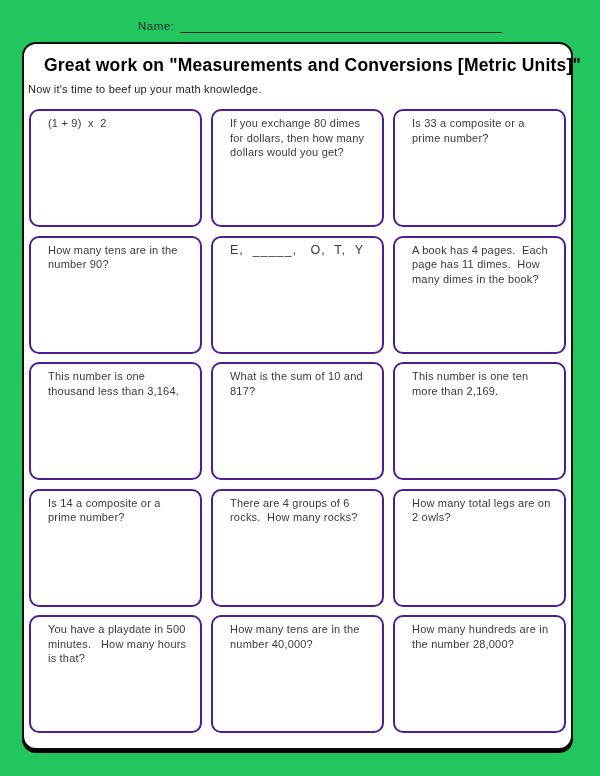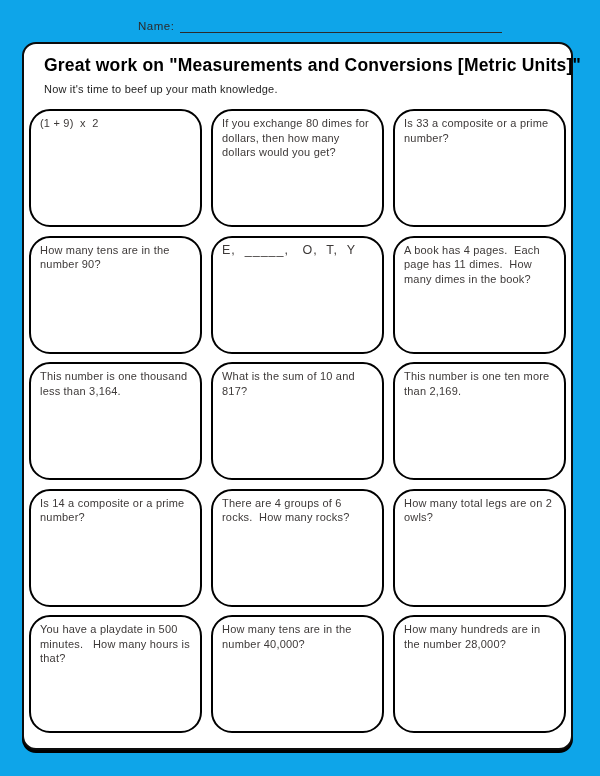--- a/index.html
+++ b/index.html
@@ -1,20 +1,20 @@
 <!DOCTYPE html>
 <html><head>
 <meta charset="utf-8">
 <style>
   html, body { margin: 0; padding: 0; background: #ffffff; }
   .page {
     position: relative;
     width: 600px;
     height: 776px;
-    background: #0ea5e9;
+    background: #22c55e;
     font-family: "Liberation Sans", sans-serif;
     overflow: hidden;
   }
 
   
   .name-row {
     position: absolute;
     left: 138px;
     top: 20px;
     display: flex;
@@ -50,41 +50,41 @@
   }
   .title {
     margin-left: 20px;
     font-size: 17.5px;
     font-weight: bold;
     color: #000000;
     white-space: nowrap;
     letter-spacing: 0.2px;
   }
   .subtitle {
-    margin-left: 20px;
+    margin-left: 4px;
     margin-top: 7px;
     font-size: 11px;
     color: #1d1d1d;
     letter-spacing: 0.2px;
   }
 
   
   .grid {
     margin: 14px 5px 0 5px;
     display: grid;
     grid-template-columns: repeat(3, 1fr);
     grid-auto-rows: 118px;
     gap: 8.5px 9px;
   }
   .card {
-    border: 2px solid #000000;
-    border-radius: 21px;
+    border: 2px solid #4c1d95;
+    border-radius: 10px;
     background: #ffffff;
     box-sizing: border-box;
-    padding: 5px 8px 5px 9px;
+    padding: 5px 8px 5px 17px;
     overflow: hidden;
   }
   .card-text {
     display: block;
     font-size: 11px;
     line-height: 14.5px;
     color: #3d3938;
     letter-spacing: 0.2px;
     white-space: pre-wrap;
   }

